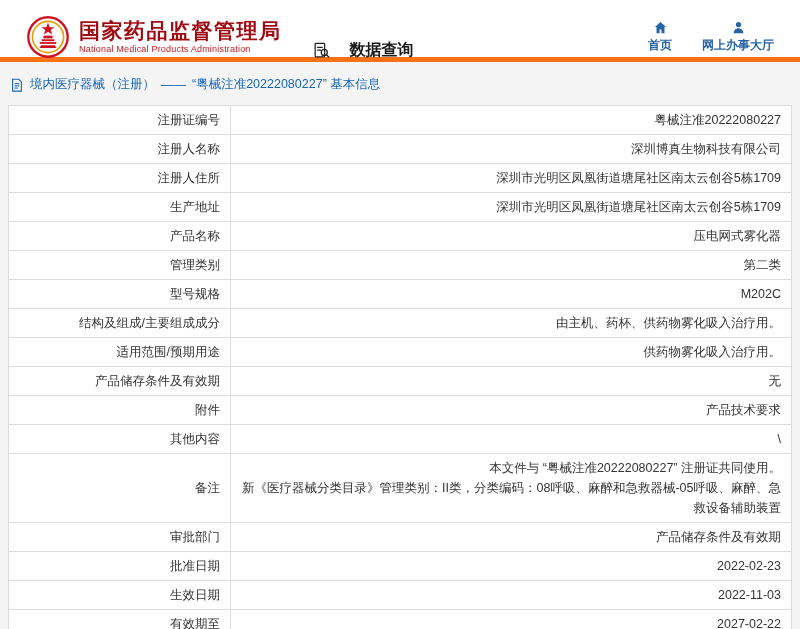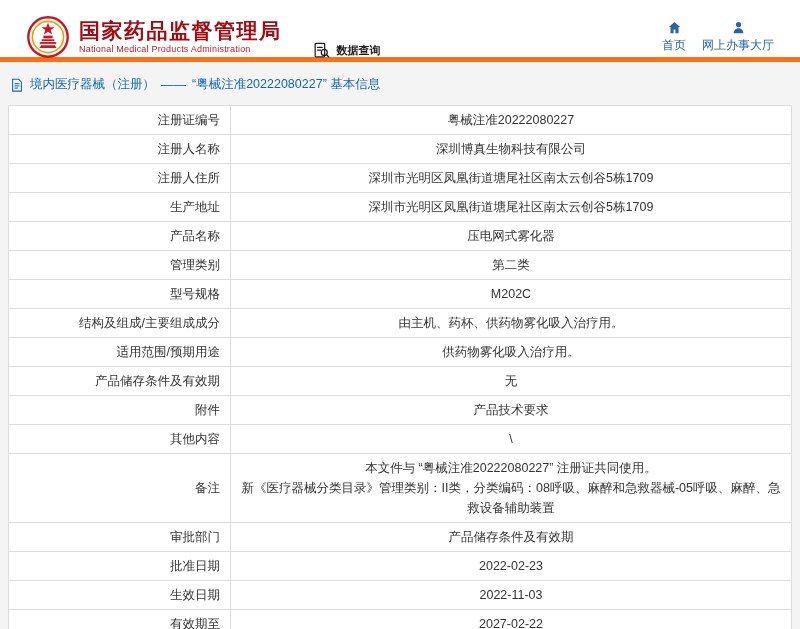--- a/index.html
+++ b/index.html
@@ -9,39 +9,39 @@
   
   .topbar {
     height:62px; background:#ffffff; display:flex; align-items:center;
     padding:16px 26px 0 26px; border-bottom:5px solid #f97316;
   }
   .brand { display:flex; align-items:center; gap:9px; }
   .emblem { width:44px; height:44px; flex:0 0 auto; }
   .brand-text { display:flex; flex-direction:column; }
   .brand-cn { font-size:21px; font-weight:bold; color:#9e0b12; letter-spacing:1.5px; line-height:1.15; }
   .brand-en { font-size:9px; color:#c01920; letter-spacing:.2px; }
-  .section-title { display:flex; align-items:center; gap:6px; margin-left:30px; font-size:11px; font-weight:bold; color:#1b1b1b;margin-top:28px; }
-  .topnav { margin-left:auto; display:flex; gap:16px; }
+  .section-title { display:flex; align-items:center; gap:19px; margin-left:30px; font-size:16px; font-weight:bold; color:#1b1b1b;margin-top:28px; }
+  .topnav { margin-left:auto; display:flex; gap:30px;font-weight:bold; }
   .nav-item { display:flex; flex-direction:column; align-items:center; gap:2px;
     font-size:12px; color:#2763a5; text-decoration:none; cursor:pointer; }
   .nav-item .nav-icon { height:16px; display:flex; align-items:flex-end; }
 
   
   .content { background:#f4f4f4; padding:12px 8px 0 8px; height:567px; }
   .breadcrumb { display:flex; align-items:center; gap:6px; font-size:12.5px; color:#1464b4; padding:2px 2px 12px 2px; }
   .breadcrumb a { color:#1464b4; text-decoration:none; cursor:pointer; }
   .bc-icon { display:flex; align-items:center; }
 
   table.info-table { width:100%; border-collapse:collapse; background:#ffffff; }
   .info-table td {
     border:1px solid #dcdcdc; font-size:12.5px; color:#333;
     padding:4px 10px; line-height:1.6; vertical-align:middle;
   }
   .info-table td.label { width:222px; text-align:right; background:#ffffff; }
-  .info-table td.value { text-align:center; white-space:pre-line;margin-top:28px; }
+  .info-table td.value { text-align:right; white-space:pre-line;margin-top:28px; }
 </style>
 </head>
 <body>
 
 <header class="topbar">
   <div class="brand">
     <span class="emblem">
       <svg viewBox="0 0 48 48" width="44" height="44">
         <circle cx="24" cy="24" r="21.5" fill="#ffffff" stroke="#cf1322" stroke-width="2.6"></circle>
         <circle cx="24" cy="24" r="17" fill="#ffffff" stroke="#e0a106" stroke-width="1.8"></circle>

